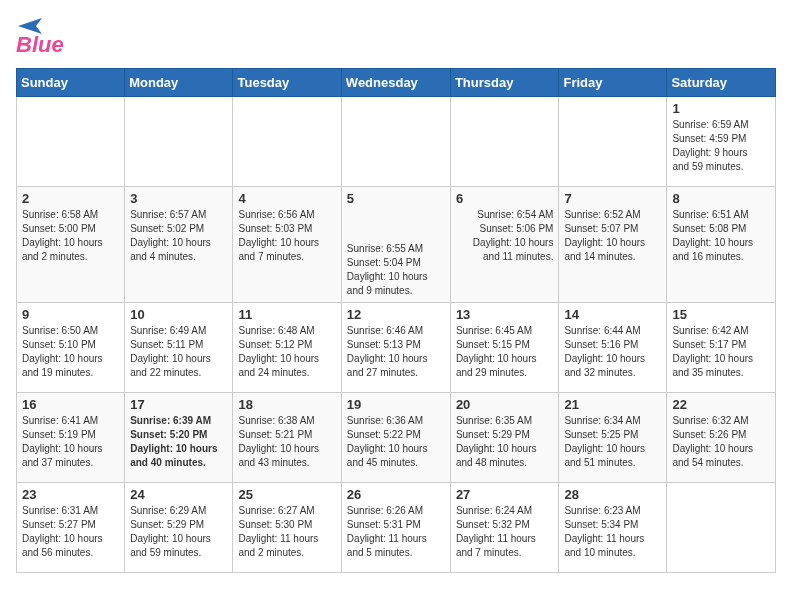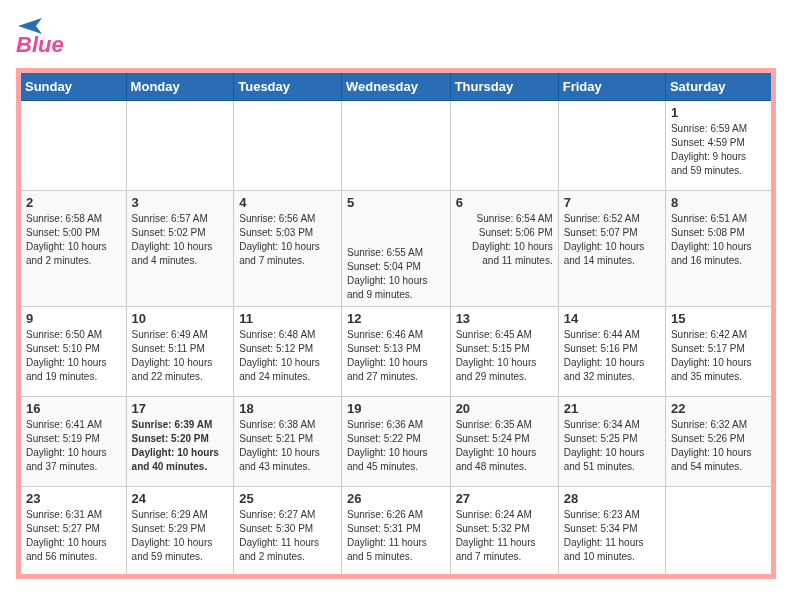--- a/index.html
+++ b/index.html
@@ -29,21 +29,21 @@
       font-weight: bold;
       color: #333;
     }
     .subtitle {
       font-size: 16px;
       color: #555;
     }
     .calendar {
       width: 100%;
       border-collapse: collapse;
-      border: 5px solid #fca5a5;
+      border: 1px solid #fca5a5;
     }
     .calendar th {
       background-color: #2a6db5;
       color: #fff;
       font-size: 13px;
       font-weight: bold;
       padding: 6px 4px;
       text-align: left;
       border: 1px solid #1a5a9a;
     }
@@ -248,21 +248,21 @@
         <td>
           <span class="day-num">19</span>
           <div class="day-info" style="white-space: pre-line;">Sunrise: 6:36 AM
 Sunset: 5:22 PM
 Daylight: 10 hours
 and 45 minutes.</div>
         </td>
         <td>
           <span class="day-num">20</span>
           <div class="day-info" style="white-space: pre-line;">Sunrise: 6:35 AM
-Sunset: 5:24 PM
+Sunset: 5:29 PM
 Daylight: 10 hours
 and 48 minutes.</div>
         </td>
         <td>
           <span class="day-num">21</span>
           <div class="day-info" style="white-space: pre-line;">Sunrise: 6:34 AM
 Sunset: 5:25 PM
 Daylight: 10 hours
 and 51 minutes.</div>
         </td>

